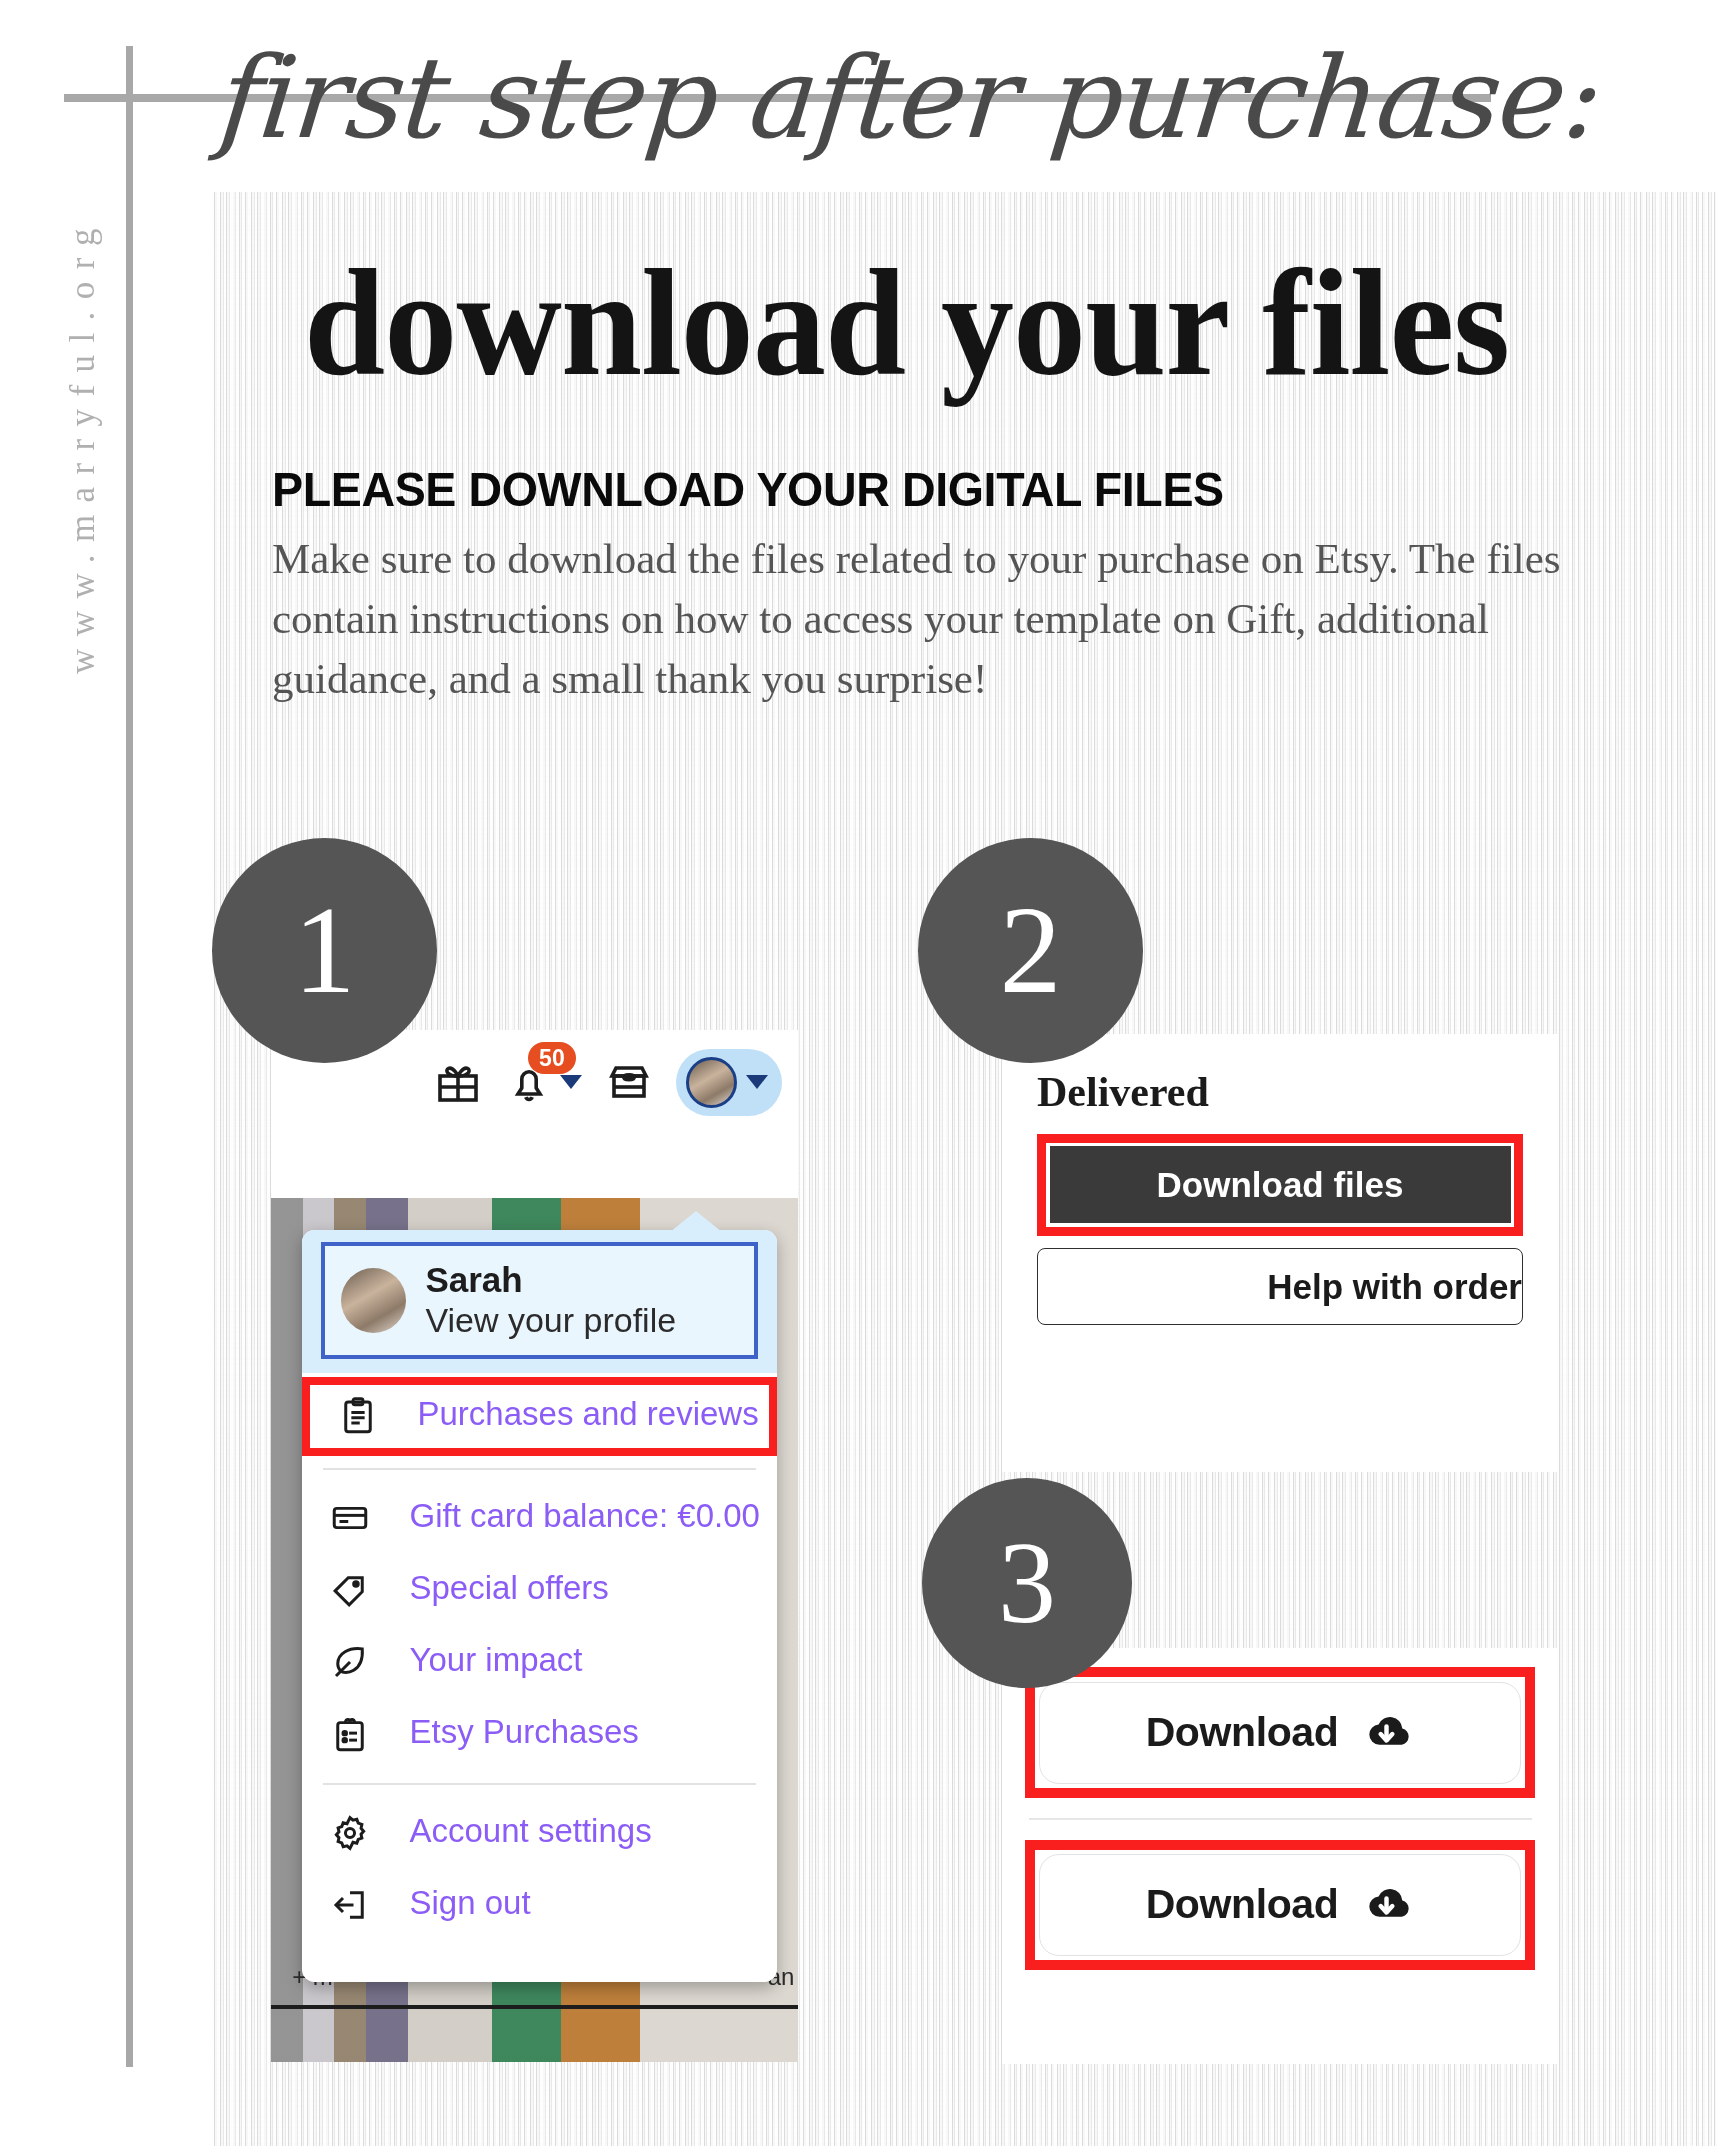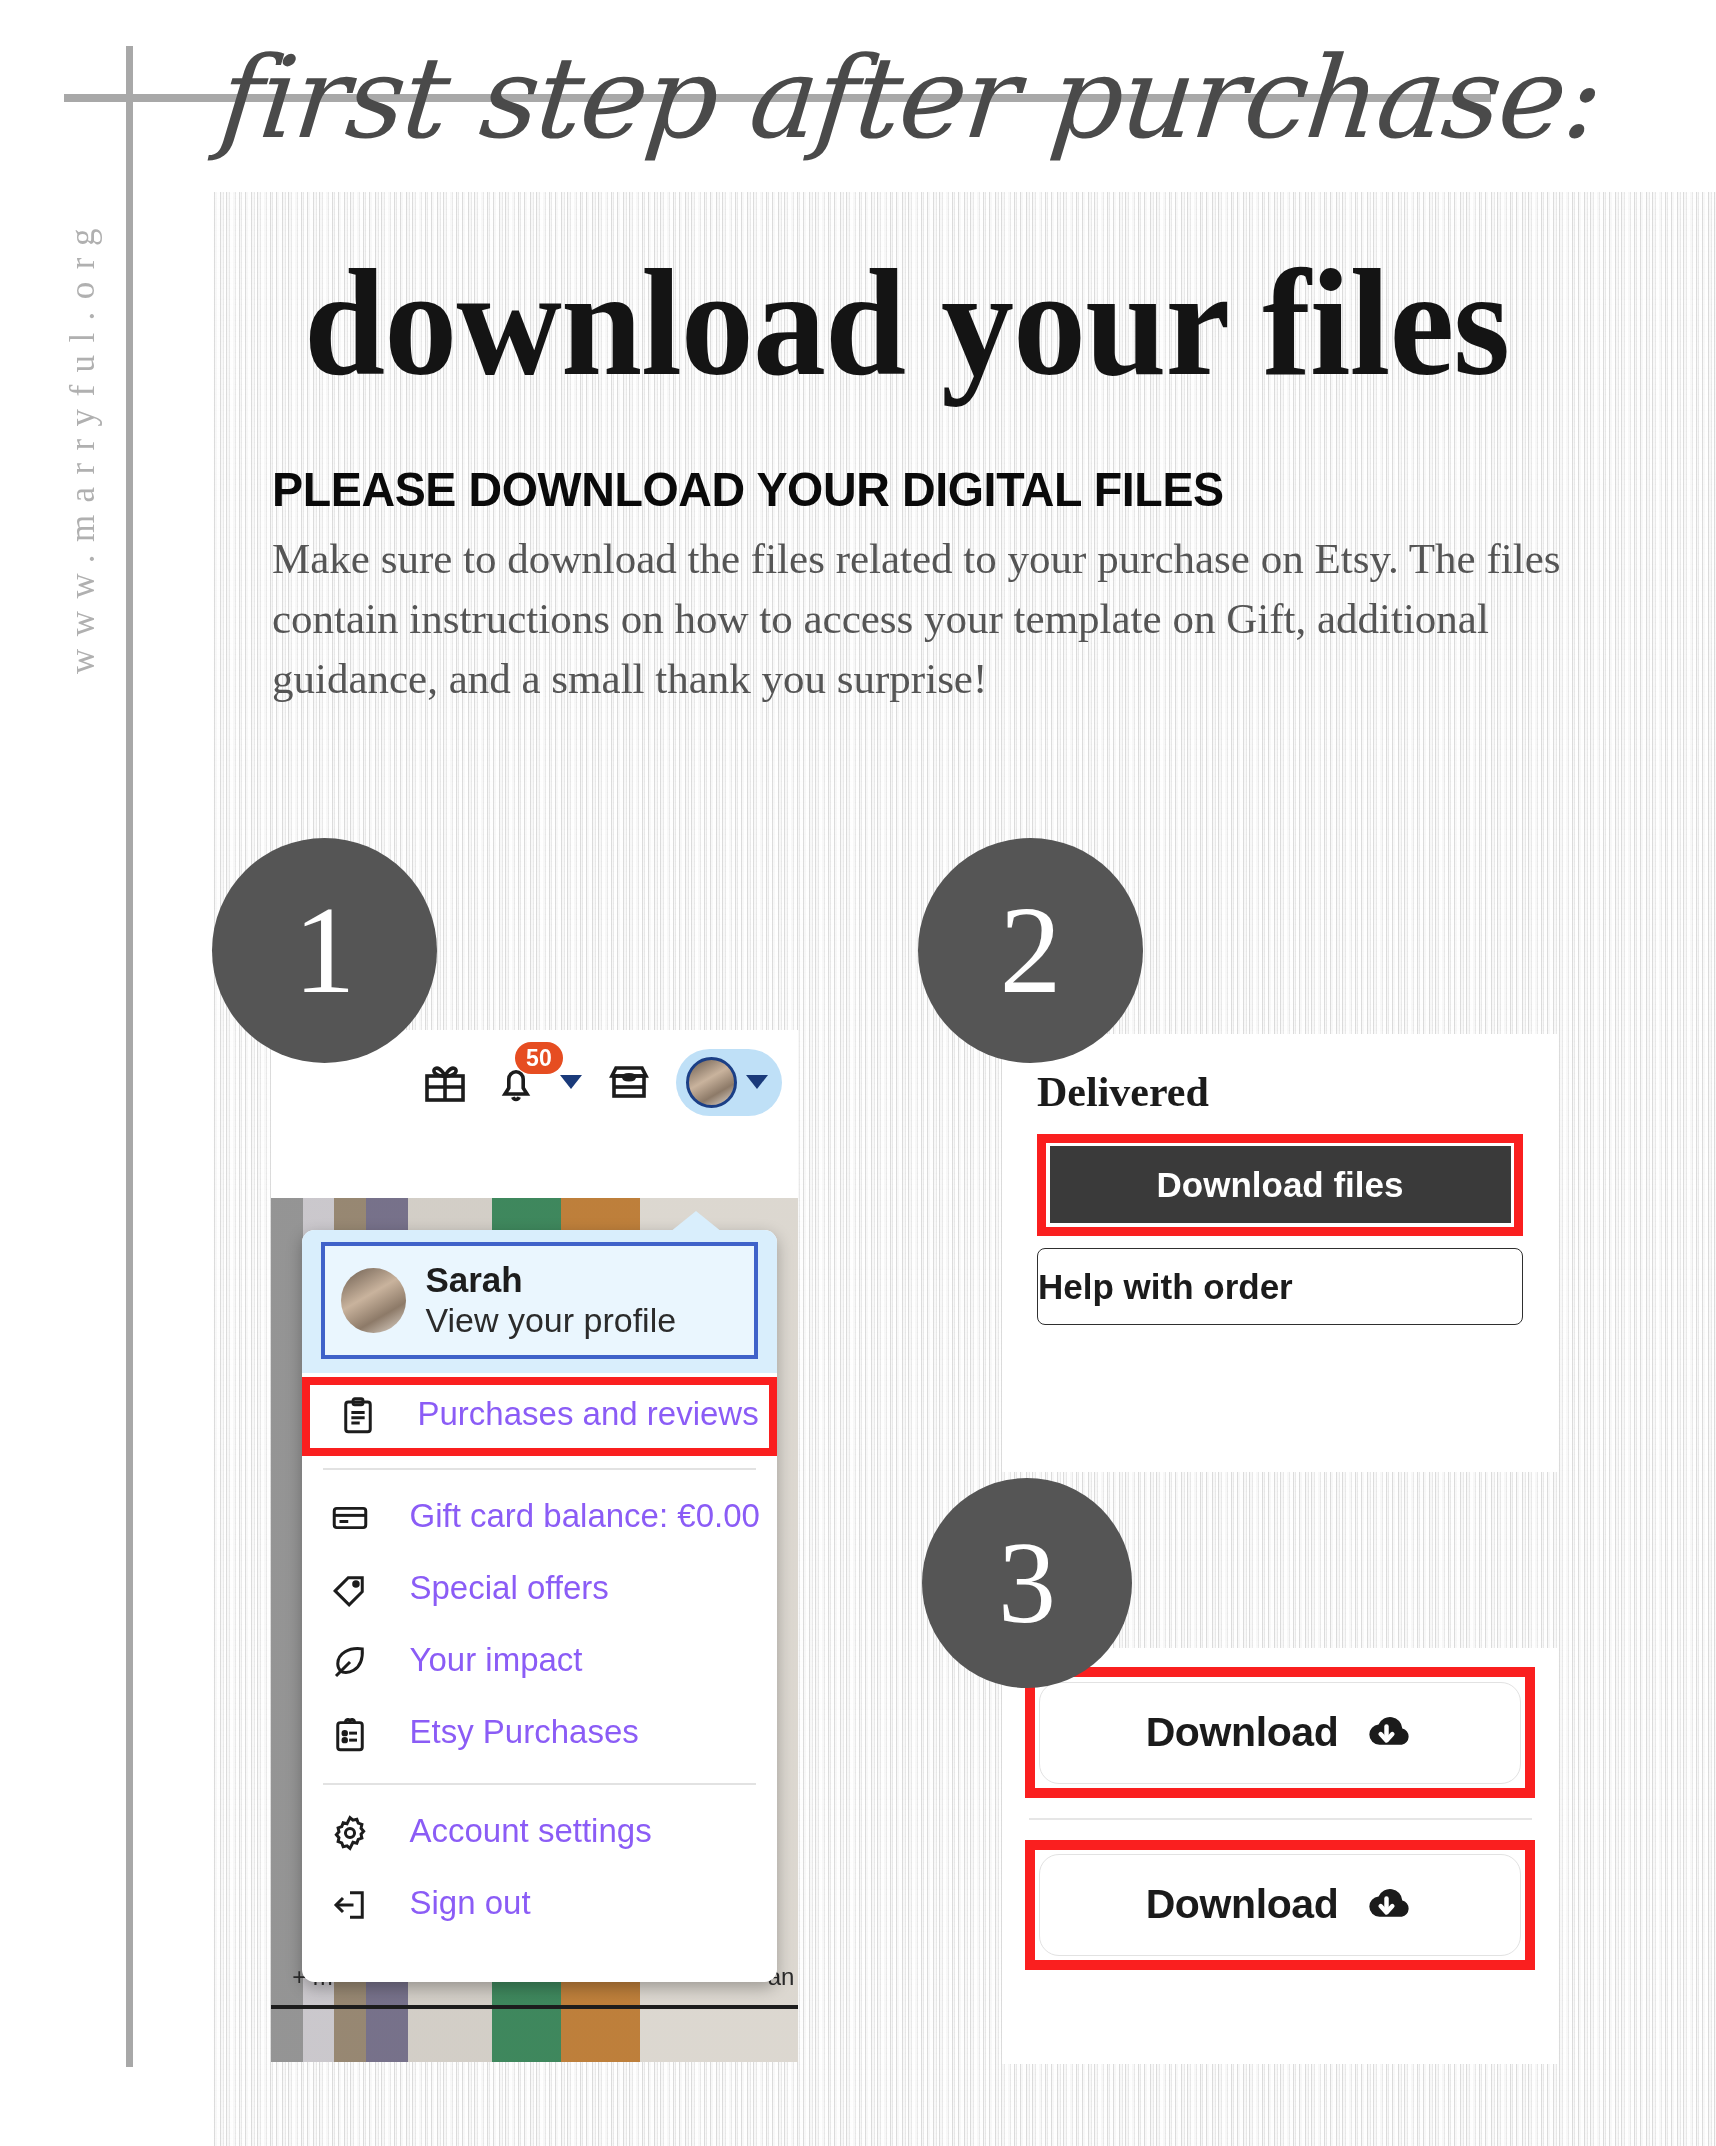--- a/index.html
+++ b/index.html
@@ -106,21 +106,21 @@
     position:absolute;left:271px;top:1030px;width:527px;height:1032px;
     background:#ffffff;z-index:10;overflow:hidden;
   }
   #etsy-header{
     position:absolute;left:0;top:0;width:100%;height:104px;
     background:#ffffff;
     display:flex;align-items:center;justify-content:flex-end;
     padding-right:16px;box-sizing:border-box;gap:23px;
   }
   .hdr-icon{width:48px;height:48px;position:relative;display:block;}
-  #bell-wrap{position:relative;display:flex;align-items:center;gap:20px;}
+  #bell-wrap{position:relative;display:flex;align-items:center;gap:7px;}
   #bell-badge{
     position:absolute;left:23px;top:-16px;
     background:#e64d21;color:#fff;border-radius:21px;
     font-size:23px;font-weight:700;padding:1.8px 11.5px;line-height:1.25;
     font-family:"Liberation Sans", sans-serif;
   }
   .caret{width:0;height:0;border-left:11.5px solid transparent;border-right:11.5px solid transparent;border-top:14px solid #1a3a7a;display:block;}
   #avatar-pill{
     display:flex;align-items:center;gap:8.8px;
     background:#bfe0f7;border-radius:42px;padding:8px 14px 8px 10.6px;
@@ -205,21 +205,21 @@
   }
   #download-files-wrap{
     border:9.7px solid #fa1f1f;background:#ffffff;padding:3.5px;box-sizing:border-box;
   }
   #download-files-btn{
     background:#3a3a3a;color:#ffffff;text-align:center;
     font-size:35px;font-weight:700;padding:18.5px 0;
   }
   .outline-btn{
     border:1.8px solid #2f2f2f;border-radius:8px;background:#fff;
-    text-align:left;font-size:35px;font-weight:700;color:#1b1b1b;
+    text-align:right;font-size:35px;font-weight:700;color:#1b1b1b;
     padding:17.6px 0;margin-top:12.4px;
   }
 
   
   #step3-panel{
     position:absolute;left:1002px;top:1648px;width:556px;height:416px;
     background:#ffffff;z-index:10;box-sizing:border-box;padding:19.4px 23px;
   }
   .dl-outer{border:10.6px solid #fa1f1f;background:#ffffff;padding:4.4px;box-sizing:border-box;}
   .dl-inner{

